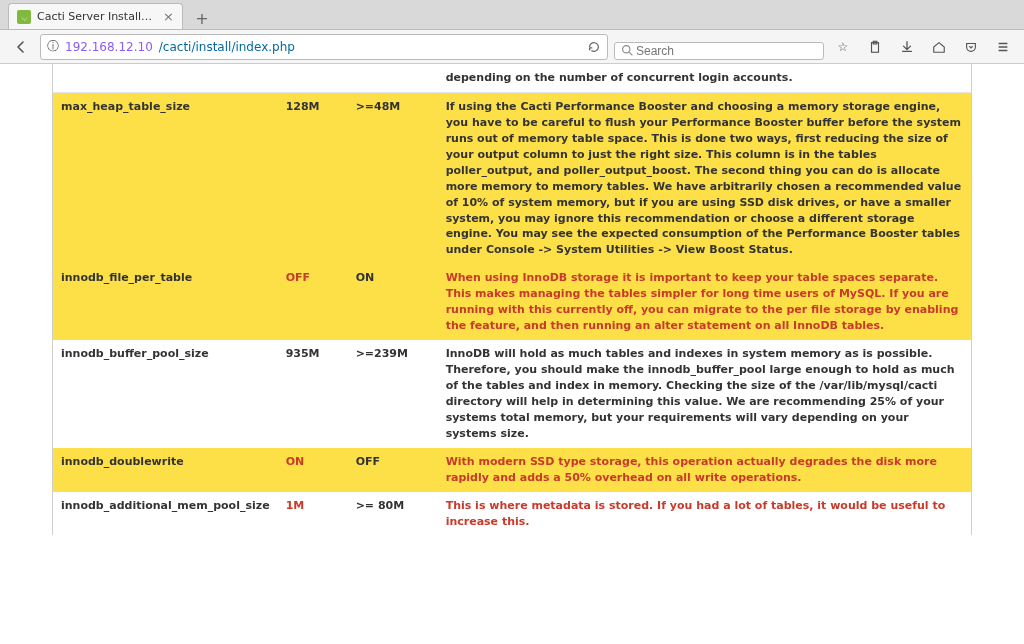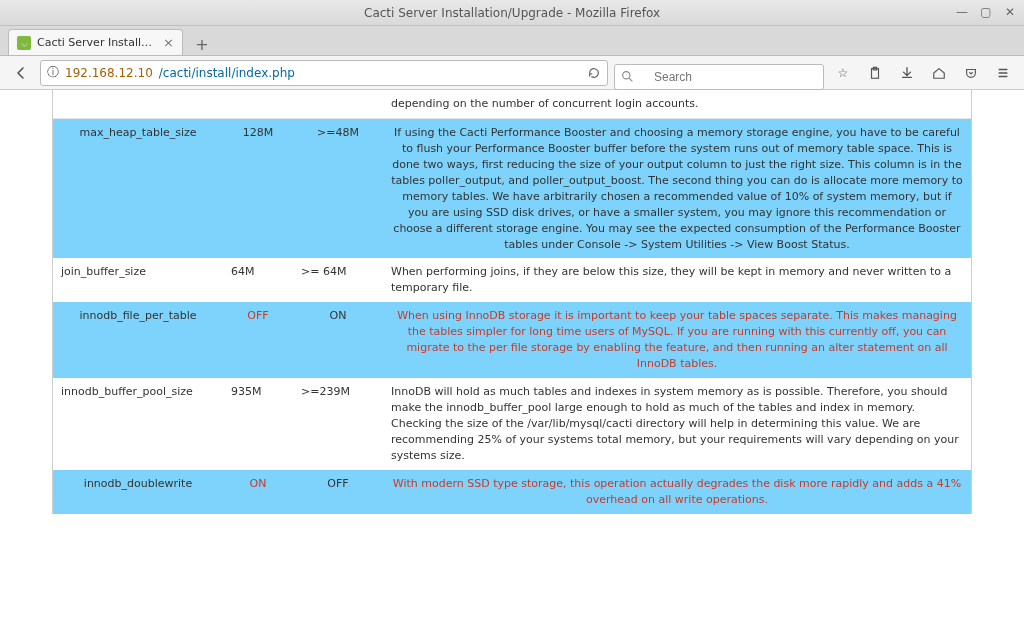--- a/index.html
+++ b/index.html
@@ -12,52 +12,44 @@
 .tabbar { height: 30px; background: #d9d9d9; display: flex; align-items: flex-end; padding-left: 8px; border-bottom: 1px solid #bbb; }
 .tab { background: #f7f7f7; border: 1px solid #bbb; border-bottom: none; border-radius: 4px 4px 0 0; height: 26px; display: flex; align-items: center; padding: 0 8px; gap: 6px; font-size: 11px; color: #333; max-width: 180px; }
 .tab .favicon { width: 14px; height: 14px; background: #7fb93e; border-radius: 2px; display: inline-block; position: relative; }
 .tab .favicon::after { content:""; position:absolute; left:3px; top:3px; width:8px; height:8px; border:1px solid #fff; border-top:none; border-left:none; transform:rotate(45deg) scale(.5); opacity:.7; }
 .tab .tab-label { white-space: nowrap; overflow: hidden; text-overflow: ellipsis; max-width: 120px; }
 .tab .close { color: #777; font-size: 13px; cursor: pointer; }
 .newtab { width: 26px; height: 22px; margin-left: 6px; display: flex; align-items: center; justify-content: center; color: #666; font-size: 16px; cursor: pointer; }
 .navbar { height: 34px; background: #f5f5f5; display: flex; align-items: center; gap: 6px; padding: 0 8px; border-bottom: 1px solid #ccc; }
 .iconbtn { width: 26px; height: 26px; border-radius: 3px; display: inline-flex; align-items: center; justify-content: center; color: #555; cursor: pointer; }
 .urlbox { flex: 1; height: 26px; display: flex; align-items: center; border: 1px solid #bbb; border-radius: 3px; background: #fff; padding: 0 6px; gap: 6px; font-size: 12px; color: #555; }
-.urlbox .host { color: #a16207; }
+.urlbox .host { color: #8b5cf6; }
 .urlbox .path { color: #0369a1; }
 .urlbox .refresh { margin-left: auto; color: #666; cursor: pointer; }
-.searchbox { width: 210px; height: 26px; border: 1px solid #bbb; border-radius: 3px; background: #fff; display: flex; align-items: center; padding: 0 6px; gap: 20px; color: #888; margin-top: 8px; }
+.searchbox { width: 210px; height: 18px; border: 1px solid #bbb; border-radius: 3px; background: #fff; display: flex; align-items: center; padding: 0 6px; gap: 2px; color: #888; margin-top: 8px; }
 .searchbox input { border: none; outline: none; font-size: 12px; width: 100%; background: transparent; }
 .content { flex: 1; overflow: auto; background: #fff; }
 .page { width: 920px; margin: 0 auto; background: #fff; border-left: 1px solid #cfcfcf; border-right: 1px solid #cfcfcf; }
 table.cfg { width: 100%; border-collapse: collapse; font-size: 11px; }
-table.cfg td { padding: 6px 8px; vertical-align: top; line-height: 1.45; }
-table.cfg tr.odd td { background: #7dd3fc; text-align: center; }
+table.cfg td { padding: 6px 8px; vertical-align: top; line-height: 1.45; font-weight: bold; }
+table.cfg tr.odd td { background: #fde047; }
 table.cfg tr.even td { background: #ffffff; }
 .col-name { width: 170px; }
 .col-val { width: 70px; }
 .col-req { width: 90px; }
 .col-desc { }
 .warn { color: #c83a2a; }
 .partialrow td { border-bottom: 1px solid #e6e6e6; }
 svg { display:block; }
 </style>
 </head>
 <body>
 
 <div class="window">
 
-  <div class="titlebar">
-    <span class="title">Cacti Server Installation/Upgrade - Mozilla Firefox</span>
-    <div class="win-controls">
-      <span>—</span>
-      <span>▢</span>
-      <span>✕</span>
-    </div>
-  </div>
 
   <div class="tabbar">
     <div class="tab">
       <span class="favicon"></span>
       <span class="tab-label">Cacti Server Installation/Up</span>
       <span class="close">×</span>
     </div>
     <div class="newtab">+</div>
   </div>
 
@@ -126,43 +118,43 @@
               <td class="col-val"></td>
               <td class="col-req"></td>
             <td class="col-desc">depending on the number of concurrent login accounts.</td>
           </tr>
         <tr class="odd">
               <td class="col-name">max_heap_table_size</td>
               <td class="col-val">128M</td>
               <td class="col-req">&gt;=48M</td>
               <td class="col-desc">If using the Cacti Performance Booster and choosing a memory storage engine, you have to be careful to flush your Performance Booster buffer before the system runs out of memory table space. This is done two ways, first reducing the size of your output column to just the right size. This column is in the tables poller_output, and poller_output_boost. The second thing you can do is allocate more memory to memory tables. We have arbitrarily chosen a recommended value of 10% of system memory, but if you are using SSD disk drives, or have a smaller system, you may ignore this recommendation or choose a different storage engine. You may see the expected consumption of the Performance Booster tables under Console -&gt; System Utilities -&gt; View Boost Status.</td>
             </tr>
-            <tr class="even">
-              <td class="col-name">join_buffer_size</td>
-              <td class="col-val">64M</td>
-              <td class="col-req">&gt;= 64M</td>
-              <td class="col-desc">When performing joins, if they are below this size, they will be kept in memory and never written to a temporary file.</td>
-            </tr>
             <tr class="odd">
               <td class="col-name">innodb_file_per_table</td>
               <td class="col-val warn">OFF</td>
               <td class="col-req">ON</td>
               <td class="col-desc warn">When using InnoDB storage it is important to keep your table spaces separate. This makes managing the tables simpler for long time users of MySQL. If you are running with this currently off, you can migrate to the per file storage by enabling the feature, and then running an alter statement on all InnoDB tables.</td>
             </tr>
             <tr class="even">
               <td class="col-name">innodb_buffer_pool_size</td>
               <td class="col-val">935M</td>
               <td class="col-req">&gt;=239M</td>
               <td class="col-desc">InnoDB will hold as much tables and indexes in system memory as is possible. Therefore, you should make the innodb_buffer_pool large enough to hold as much of the tables and index in memory. Checking the size of the /var/lib/mysql/cacti directory will help in determining this value. We are recommending 25% of your systems total memory, but your requirements will vary depending on your systems size.</td>
             </tr>
             <tr class="odd">
               <td class="col-name">innodb_doublewrite</td>
               <td class="col-val warn">ON</td>
               <td class="col-req">OFF</td>
-              <td class="col-desc warn">With modern SSD type storage, this operation actually degrades the disk more rapidly and adds a 41% overhead on all write operations.</td>
+              <td class="col-desc warn">With modern SSD type storage, this operation actually degrades the disk more rapidly and adds a 50% overhead on all write operations.</td>
+            </tr>
+            <tr class="even">
+              <td class="col-name">innodb_additional_mem_pool_size</td>
+              <td class="col-val warn">1M</td>
+              <td class="col-req">&gt;= 80M</td>
+              <td class="col-desc warn">This is where metadata is stored. If you had a lot of tables, it would be useful to increase this.</td>
             </tr>
           </tbody>
       </table>
 
     </div>
   </div>
 
 </div>
 
 </body></html>

